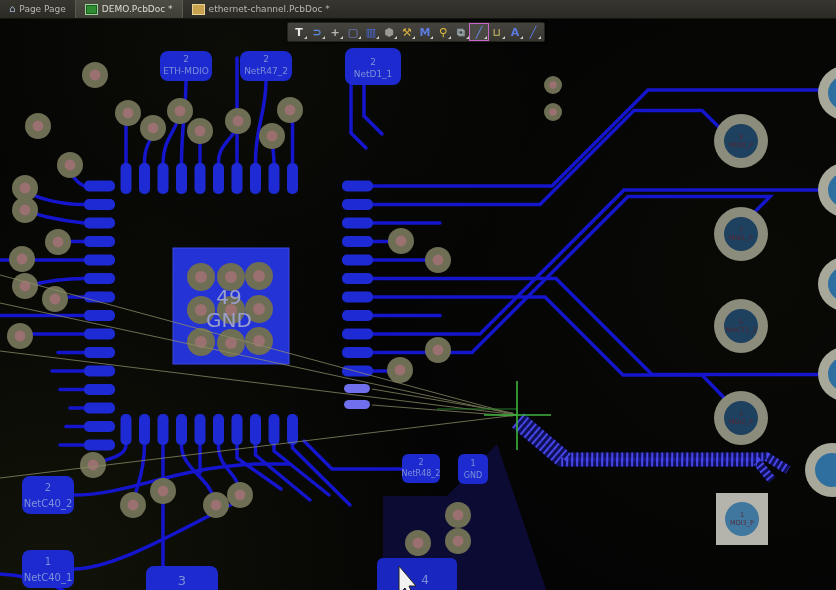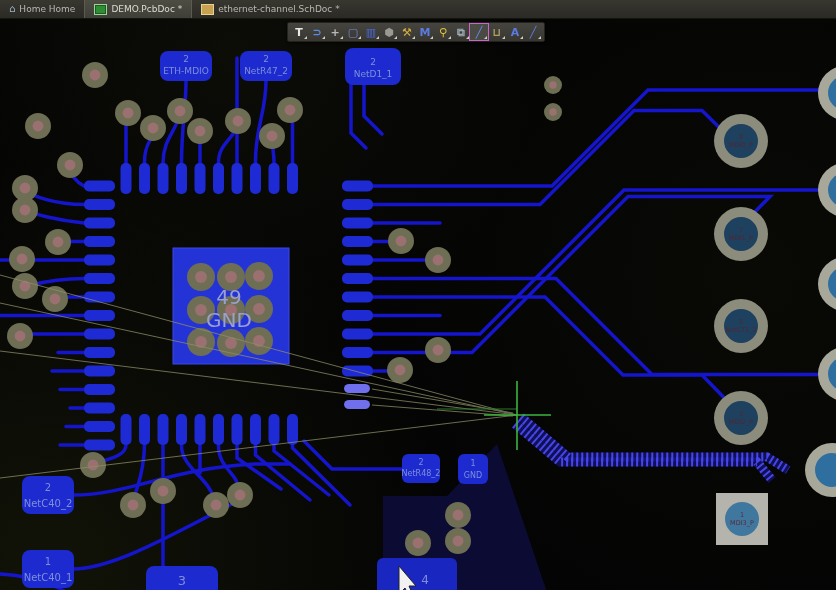--- a/index.html
+++ b/index.html
@@ -42,29 +42,29 @@
   .bigpadlbl{fill:#5a222e;text-anchor:middle;font-size:6.5px;opacity:.9;}
 </style>
 </head>
 <body>
 
 <div id="app">
 
   <div id="tabbar">
     <div class="tab">
       <span class="glyph home-glyph">⌂</span>
-      <span>Home Home</span>
+      <span>Page Page</span>
     </div>
     <div class="tab active">
       <span class="chip-badge"></span>
       <span>DEMO.PcbDoc *</span>
     </div>
     <div class="tab">
       <span class="doc-badge"></span>
-      <span>ethernet-channel.SchDoc *</span>
+      <span>ethernet-channel.PcbDoc *</span>
     </div>
   </div>
 
   <div id="toolbar">
       <span class="tbi" style="color: rgb(232, 232, 232);">T</span>
       <span class="tbi" style="color: rgb(91, 139, 224);">⊃</span>
       <span class="tbi" style="color: rgb(184, 184, 184);">+</span>
       <span class="tbi" style="color: rgb(122, 138, 224);">▢</span>
       <span class="tbi" style="color: rgb(74, 106, 224);">▥</span>
       <span class="tbi" style="color: rgb(154, 154, 146);">⬢</span>

